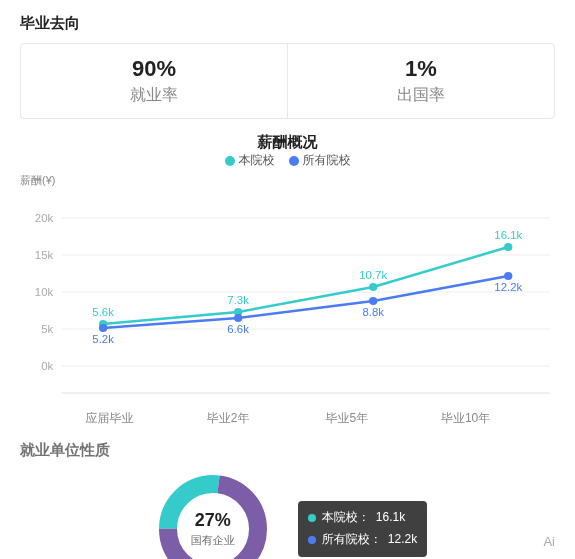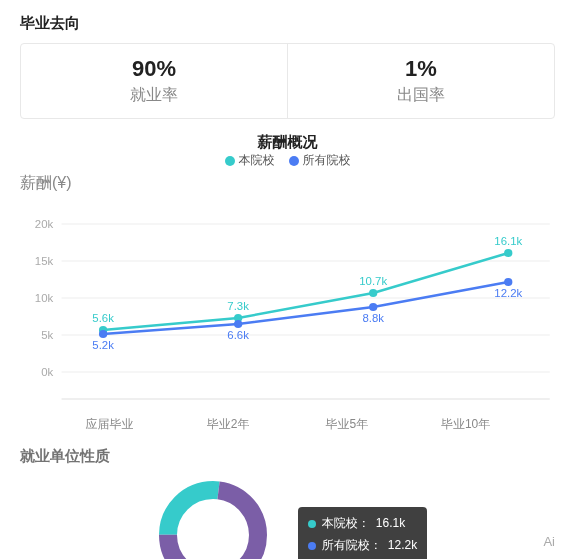--- a/index.html
+++ b/index.html
@@ -191,21 +191,21 @@
       <div class="legend-item">
         <div class="legend-dot" style="background:#36CBCB;"></div>
         <span>本院校</span>
       </div>
       <div class="legend-item">
         <div class="legend-dot" style="background:#4B7CF3;"></div>
         <span>所有院校</span>
       </div>
     </div>
   </div>
-  <div style="font-size:16px;color:#888;margin-bottom:20px;">薪酬(¥)</div>
+  <div style="font-size:11px;color:#888;margin-bottom:20px;">薪酬(¥)</div>
   <div class="chart-area">
     <svg class="chart-svg" viewBox="0 0 515 200" preserveAspectRatio="none">
 
       <line x1="40" y1="10" x2="510" y2="10" stroke="#eee" stroke-width="1"></line>
       <line x1="40" y1="47" x2="510" y2="47" stroke="#eee" stroke-width="1"></line>
       <line x1="40" y1="84" x2="510" y2="84" stroke="#eee" stroke-width="1"></line>
       <line x1="40" y1="121" x2="510" y2="121" stroke="#eee" stroke-width="1"></line>
       <line x1="40" y1="158" x2="510" y2="158" stroke="#eee" stroke-width="1"></line>
       <line x1="40" y1="185" x2="510" y2="185" stroke="#e0e0e0" stroke-width="1"></line>
 
@@ -250,20 +250,24 @@
 <div class="employment-section">
   <div class="employment-title">就业单位性质</div>
   <div class="employment-content">
     <div class="donut-container">
       <svg width="130" height="130" viewBox="0 0 130 130">
 
         <circle cx="65" cy="65" r="45" fill="none" stroke="#36CBCB" stroke-width="18" stroke-dasharray="76.3 206.4" stroke-dashoffset="70.7" transform="rotate(-90 65 65)"></circle>
         <circle cx="65" cy="65" r="45" fill="none" stroke="#7B5EA7" stroke-width="18" stroke-dasharray="206.4 76.3" stroke-dashoffset="-5.6" transform="rotate(-90 65 65)"></circle>
         <circle cx="65" cy="65" r="33" fill="white"></circle>
       </svg>
+      <div class="donut-center-text">
+        <span class="donut-percent">27%</span>
+        <span class="donut-label">国有企业</span>
+      </div>
     </div>
     <div class="donut-tooltip">
       <div class="tooltip-row">
         <div class="tooltip-dot" style="background:#36CBCB;"></div>
         <span>本院校：</span>
         <span>16.1k</span>
       </div>
       <div class="tooltip-row">
         <div class="tooltip-dot" style="background:#4B7CF3;"></div>
         <span>所有院校：</span>

